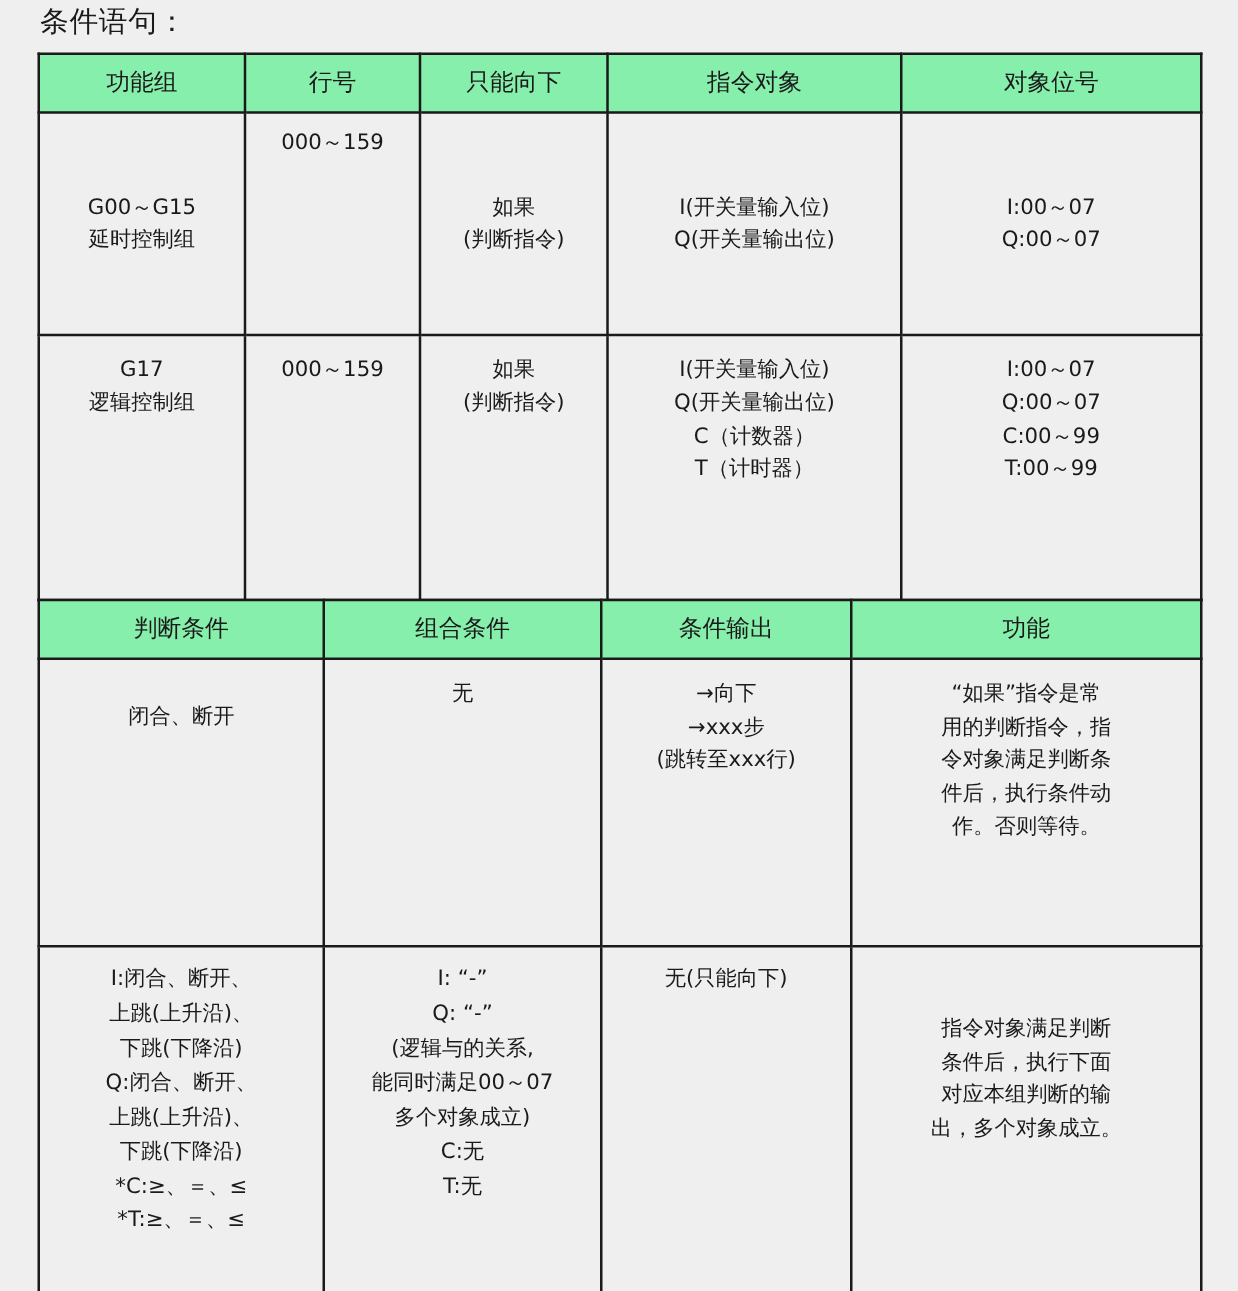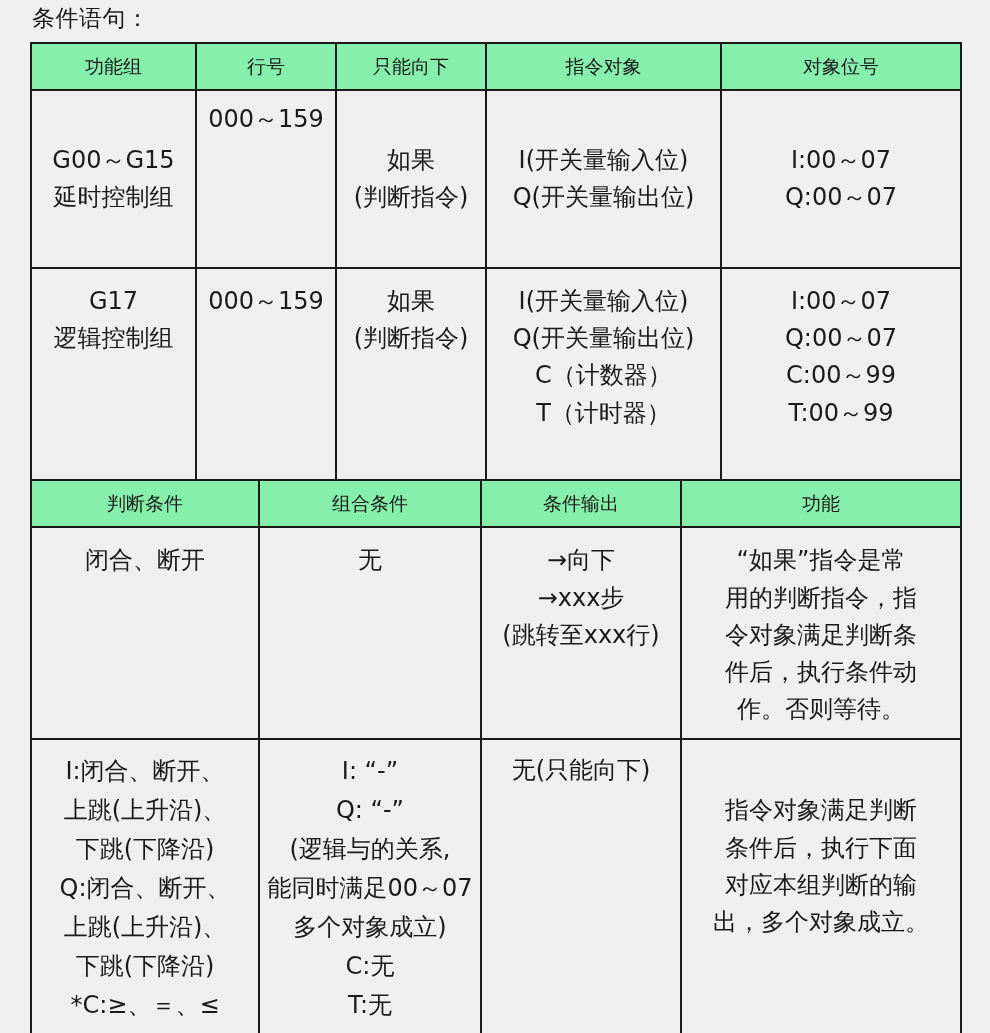--- a/index.html
+++ b/index.html
@@ -33,21 +33,21 @@
     width: 930px;
     table-layout: fixed;
   }
   table.tbl-top {
     margin-bottom: 0;
   }
   td, th {
     border: 2px solid #1a1a1a;
     text-align: center;
     vertical-align: middle;
-    font-size: 24px;
+    font-size: 17px;
     line-height: 1.55;
     padding: 6px 4px;
     font-weight: normal;
   }
   thead td, .hdr td {
     background: #86efac;
     font-size: 19px;
     padding: 8px 4px;
   }
   .cellline {
@@ -144,21 +144,21 @@
     <thead>
       <tr class="hdr">
         <td>判断条件</td>
         <td>组合条件</td>
         <td>条件输出</td>
         <td>功能</td>
       </tr>
     </thead>
     <tbody>
       <tr class="tall-c">
-        <td style="vertical-align:top; padding-top:14px;">
+        <td style="vertical-align:top; padding-top:32px;">
           <span class="cellline">闭合、断开</span>
         </td>
         <td style="vertical-align:top; padding-top:14px;">
           <span class="cellline">无</span>
         </td>
         <td style="vertical-align:top; padding-top:14px;text-align:center;">
           <span class="cellline">→向下</span>
           <span class="cellline">→xxx步</span>
           <span class="cellline">(跳转至xxx行)</span>
         </td>

